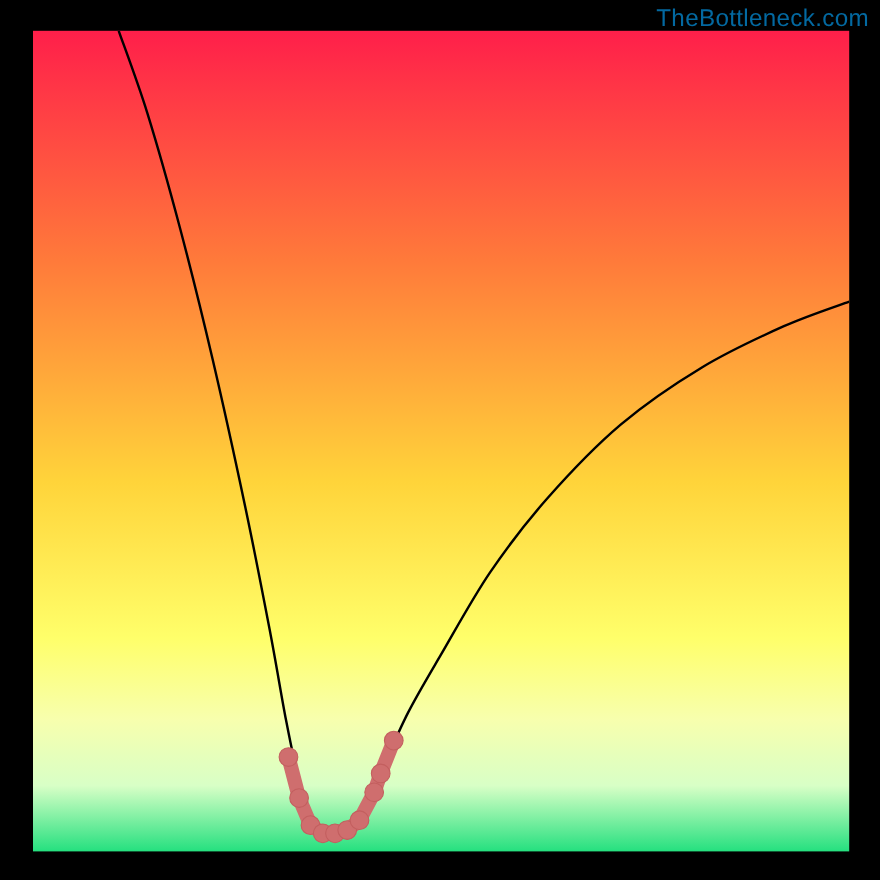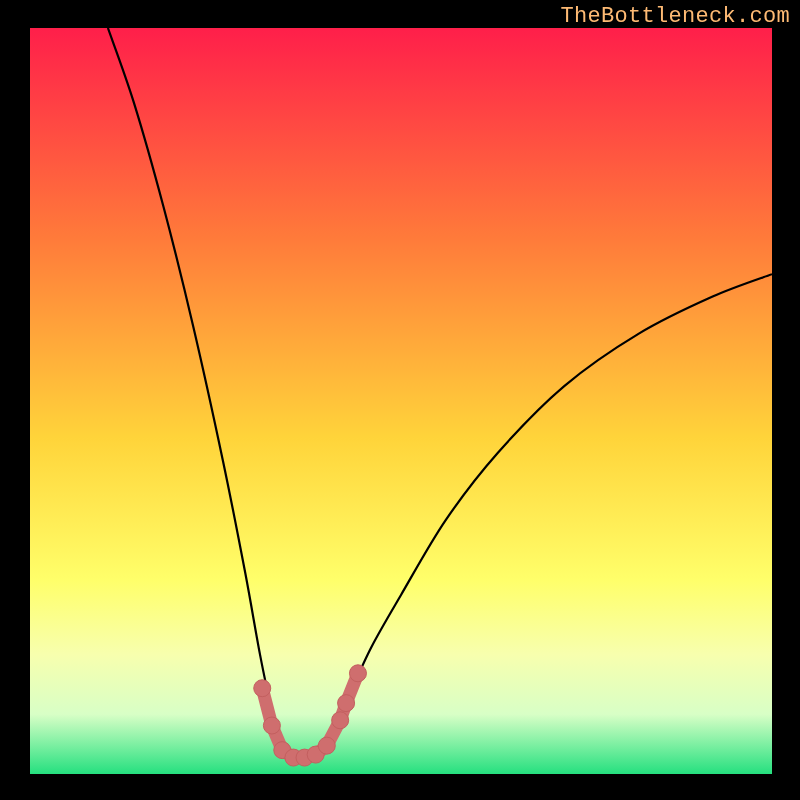--- a/index.html
+++ b/index.html
@@ -14,27 +14,26 @@
   .frame {
     position: relative;
     width: 800px;
     height: 800px;
     background: #000;
   }
   .watermark {
     position: absolute;
     top: 4px;
     right: 10px;
-    color: #fdba74;
+    color: #0369a1;
     font-size: 22px;
     font-weight: 500;
     letter-spacing: 0.3px;
     z-index: 50;
     user-select: none;
-    font-family: Liberation Mono, monospace;
   }
   svg {
     display: block;
   }
 </style>
 </head>
 <body>
 
 <div class="frame">
   <div class="watermark">TheBottleneck.com</div>

